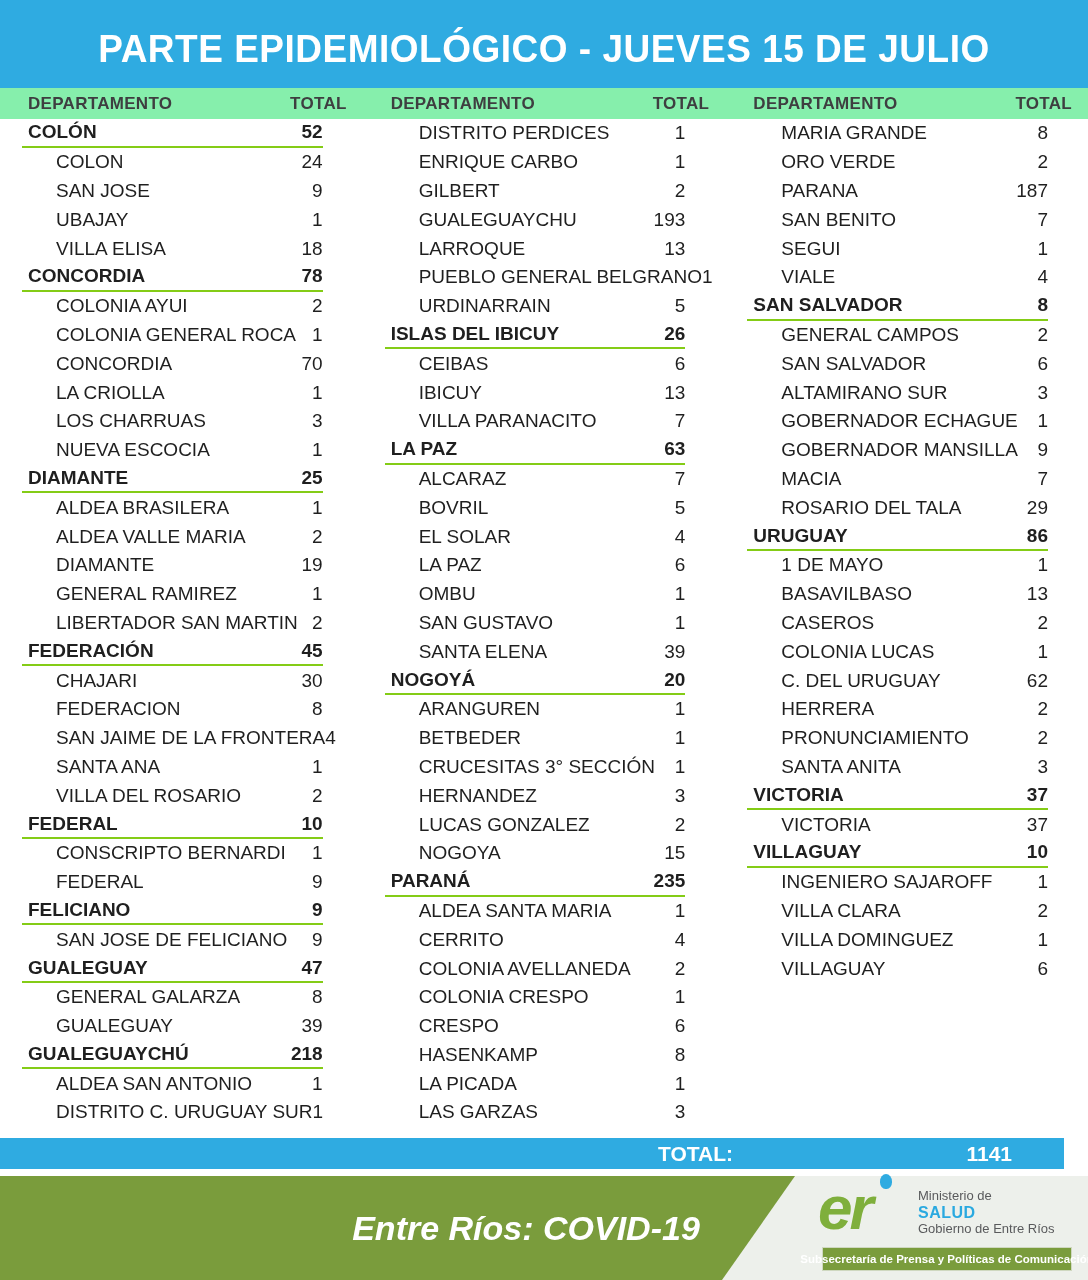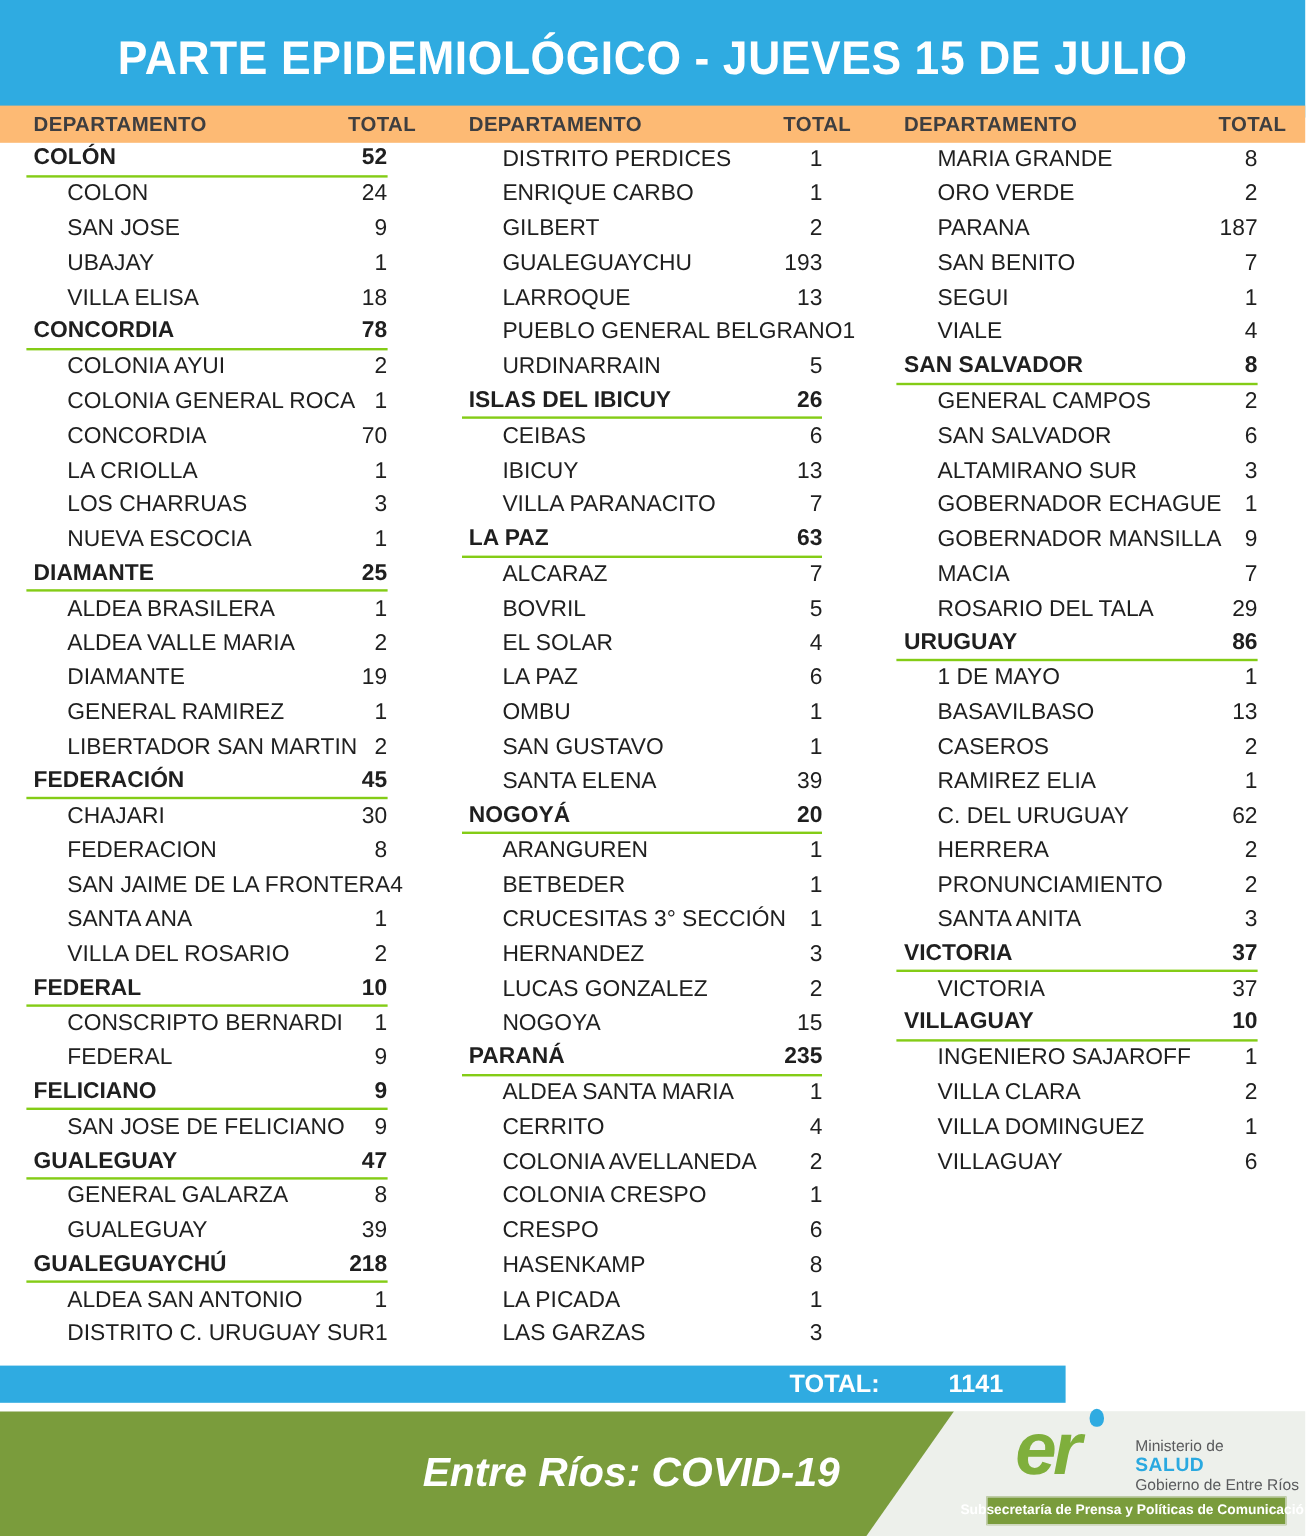--- a/index.html
+++ b/index.html
@@ -8,48 +8,48 @@
   .page { position:relative; width:1088px; height:1280px; background:#ffffff; overflow:hidden; }
 
   
   .titlebar { position:absolute; top:0; left:0; width:1088px; height:98px;
     background:#2FABE1; display:flex; align-items:center; justify-content:center; }
   .titlebar h1 { color:#ffffff; font-size:37px; font-weight:800; letter-spacing:0.5px;
     transform:scaleY(1.06); white-space:nowrap; }
 
   
   .colheaders { position:absolute; top:88px; left:0; width:1088px; height:31px;
-    background:#fdba74; display:flex; }
+    background:#86efac; display:flex; }
   .colheader { width:362.67px; display:flex; align-items:center; justify-content:space-between;
     padding:0 16px 0 28px; color:#3E3E40; font-size:17px; font-weight:600; letter-spacing:0.3px; }
 
   
   .cols { position:absolute; top:119px; left:0; width:1088px; display:flex; }
   .col { width:362.67px; }
   .row { height:28.8px; display:flex; align-items:center; justify-content:space-between;
     margin:0 40px 0 22px; font-size:19px; color:#1F1F1F; }
   .row .lbl { white-space:nowrap; }
   .row.dept { font-weight:bold; border-bottom:2px solid #84cc16; }
   .row.dept .lbl { padding-left:6px; }
   .row.loc .lbl { padding-left:34px; }
   .row .val { white-space:nowrap; }
 
   
-  .totalbar { position:absolute; top:1138px; left:0; width:888px; height:31px;
+  .totalbar { position:absolute; top:1138px; left:0; width:1064px; height:31px;
     background:#2FABE1; color:#ffffff; font-weight:bold; font-size:21px;
     display:flex; align-items:center; justify-content:space-between;
     padding:0 52px 0 658px; }
 
   
   .footer { position:absolute; top:1176px; left:0; width:1088px; height:104px; background:#EDF0EB; }
   .green-band { position:absolute; top:0; left:0; width:800px; height:104px; background:#7A9C3C;
     clip-path:polygon(0 0, 795px 0, 722px 104px, 0 104px); }
   .slogan { position:absolute; top:50%; left:486px; transform:translate(-50%,-50%);
     color:#ffffff; font-size:34px; font-weight:bold; font-style:italic; white-space:nowrap;margin-left:40px; }
-  .logo { position:absolute; top:4px; left:846px; display:flex; align-items:flex-end; }
+  .logo { position:absolute; top:4px; left:818px; display:flex; align-items:center; }
   .er-wrap { position:relative; width:92px; height:66px; }
   .er { position:absolute; left:0; top:-8px; font-size:62px; font-weight:bold; font-style:italic;
     letter-spacing:-3px; color:#7FAF3C; }
   .droplet { position:absolute; left:62px; top:-6px; width:12px; height:15px; background:#2FABE1;
     border-radius:50% 50% 45% 45%; }
   .ministry-text { padding-left:8px; line-height:1.15; }
   .ministry-text .l1 { color:#595a5c; font-size:13px; }
   .ministry-text .l2 { color:#2AA9E0; font-size:16px; font-weight:bold; letter-spacing:0.5px; }
   .ministry-text .l3 { color:#595a5c; font-size:13px; }
   .badge { position:absolute; top:71px; right:16px; width:250px; height:24px;
@@ -432,21 +432,21 @@
         </div>
         <div class="row loc">
           <span class="lbl">BASAVILBASO</span>
           <span class="val">13</span>
         </div>
         <div class="row loc">
           <span class="lbl">CASEROS</span>
           <span class="val">2</span>
         </div>
         <div class="row loc">
-          <span class="lbl">RAMIREZ ELIA</span>
+          <span class="lbl">COLONIA LUCAS</span>
           <span class="val">1</span>
         </div>
         <div class="row loc">
           <span class="lbl">C. DEL URUGUAY</span>
           <span class="val">62</span>
         </div>
         <div class="row loc">
           <span class="lbl">HERRERA</span>
           <span class="val">2</span>
         </div>

